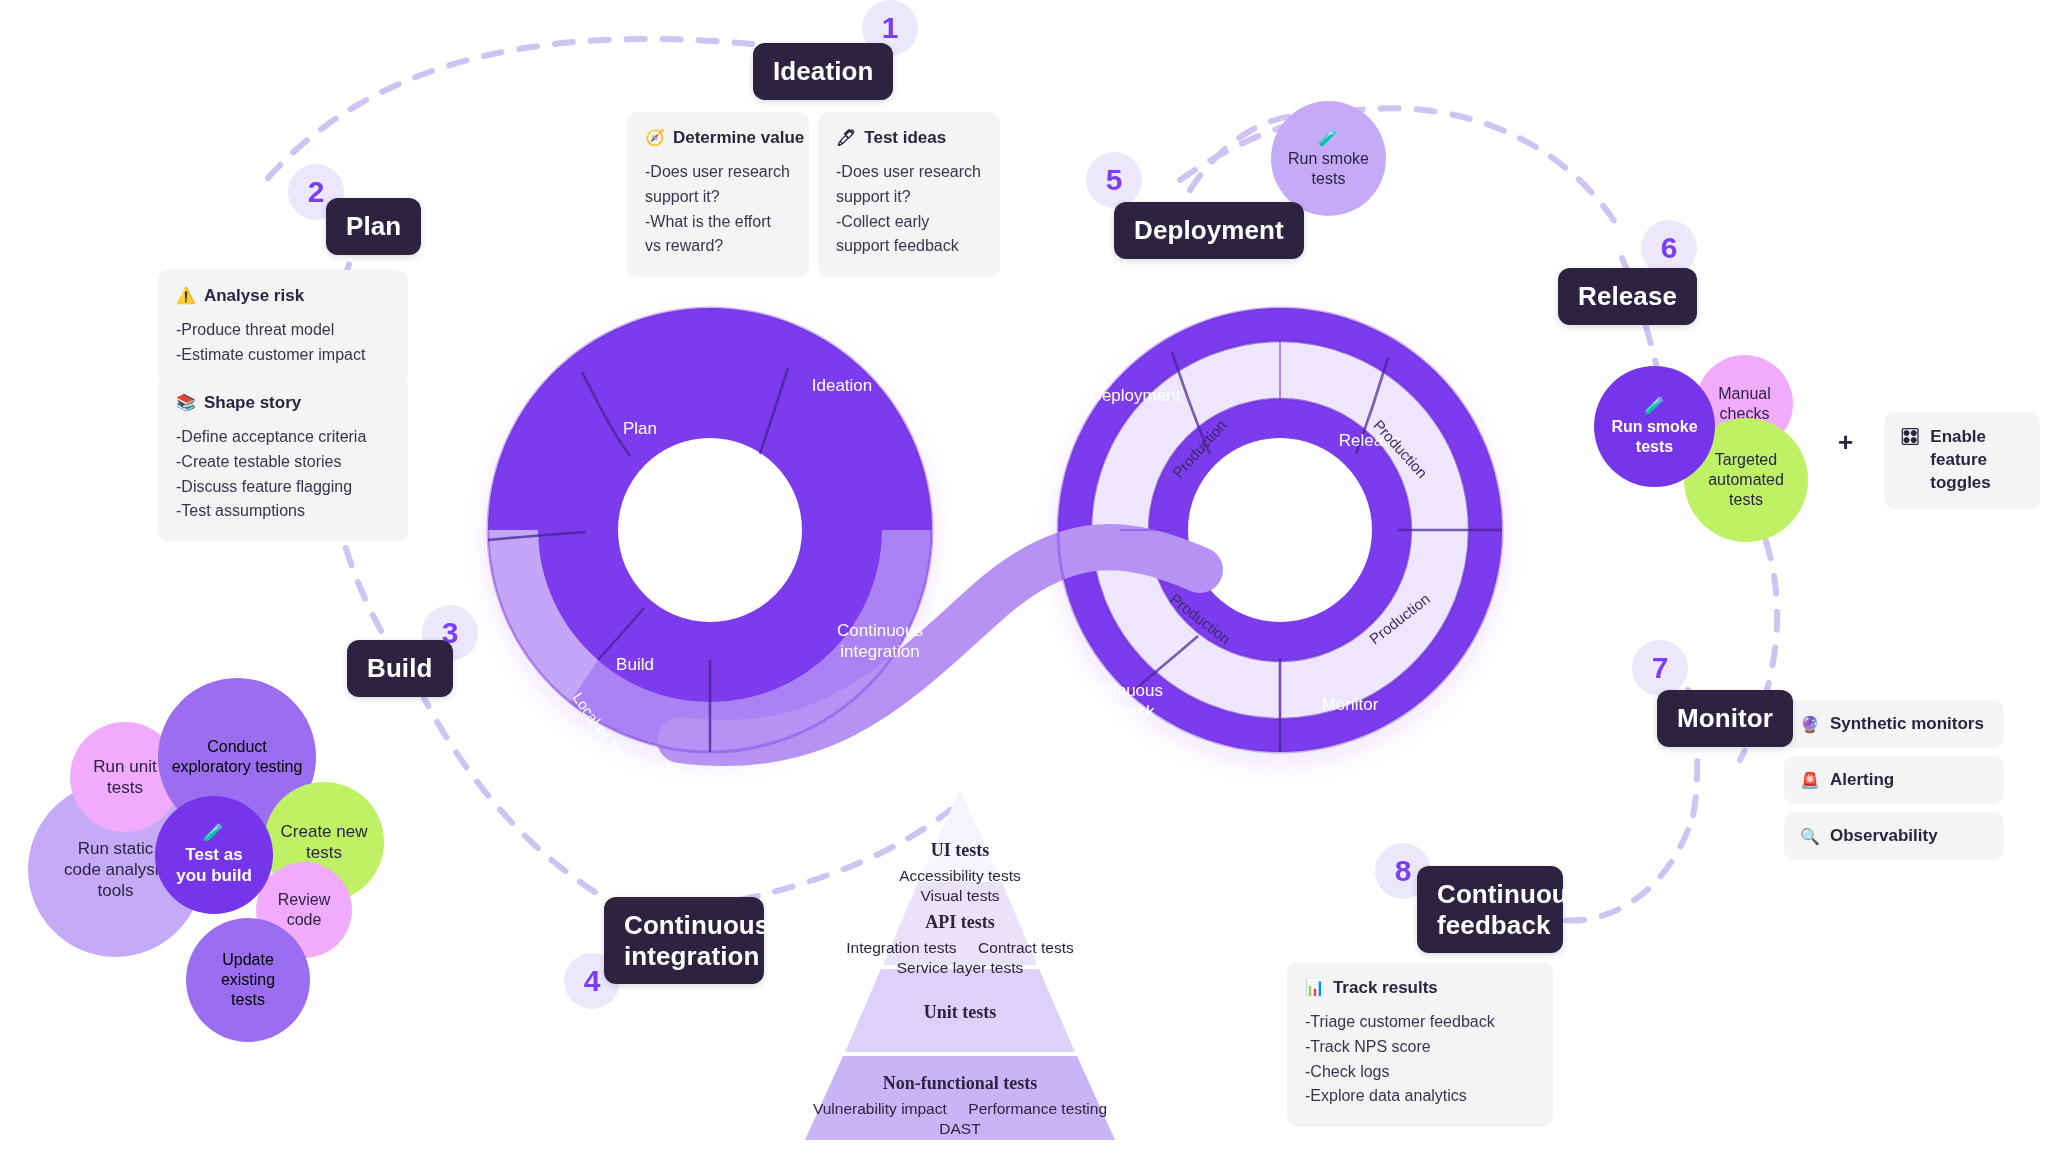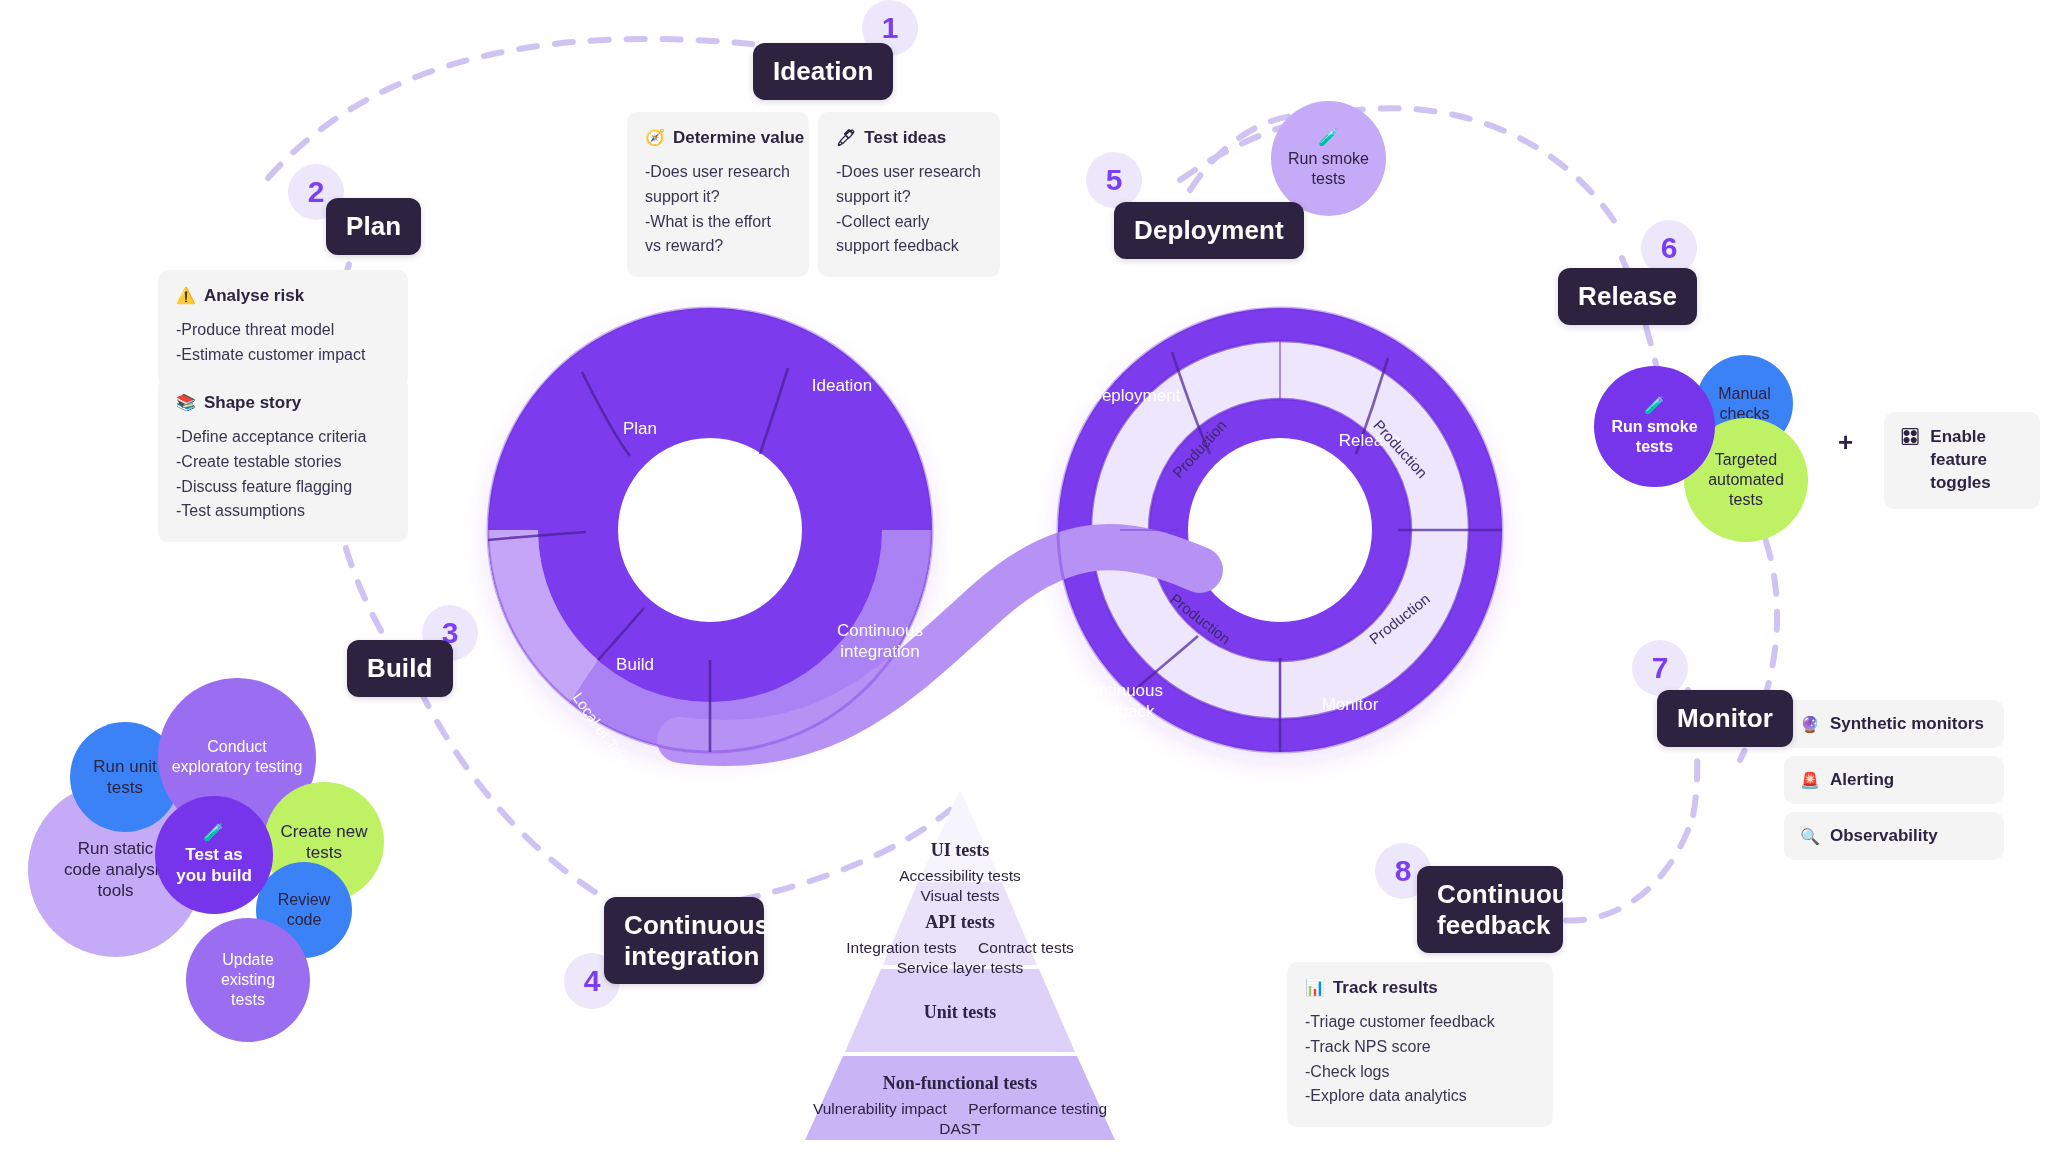--- a/index.html
+++ b/index.html
@@ -86,24 +86,24 @@
     border-radius: 50%;
     display: flex; flex-direction: column;
     align-items: center; justify-content: center;
     text-align: center;
     font-size: 17px;
     line-height: 1.25;
     padding: 6px;
   }
   .bubble .emoji { font-size: 17px; margin-bottom: 3px; line-height: 1; }
 
-  .b-lightest { background: #3b82f6; color: #2d2342; }
+  .b-lightest { background: #f0abfc; color: #2d2342; }
   .b-light    { background: #bef264; color: #2d2342; }
   .b-mid      { background: #c4aaf7; color: #2d2342; }
-  .b-strong   { background: #9b6df0; color: #ffffff; }
+  .b-strong   { background: #9b6df0; color: #000000; }
   .b-deep     { background: #7635ea; color: #ffffff; font-weight: 700; }
 
   
   #pyramid { position: absolute; z-index: 15; }
   .pyr-label {
     position: absolute;
     width: 100%;
     text-align: center;
     color: #2d2342;
   }

